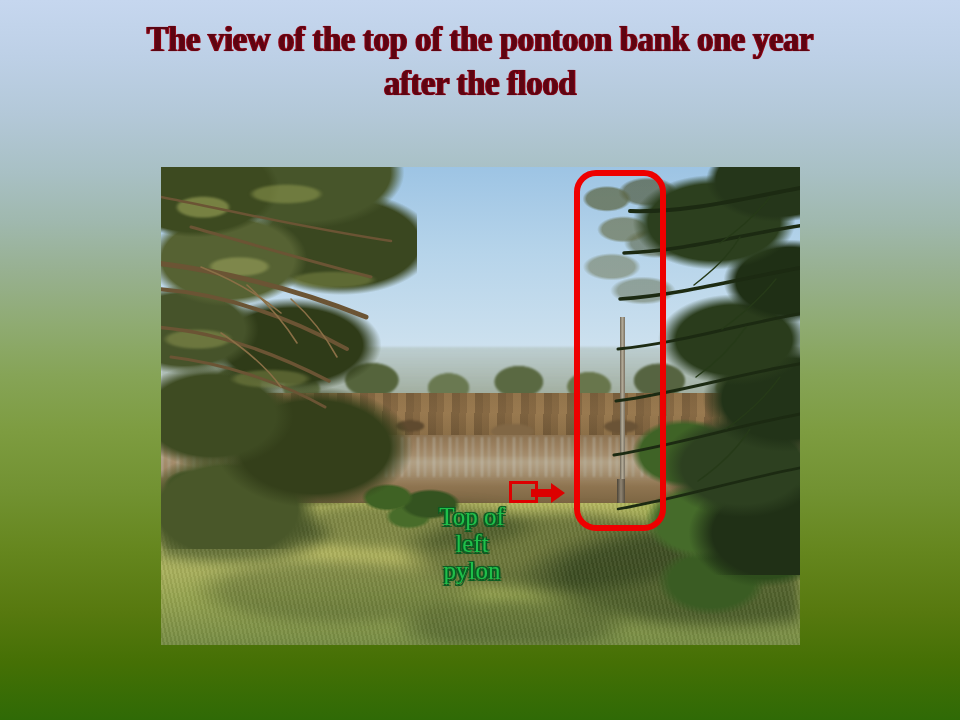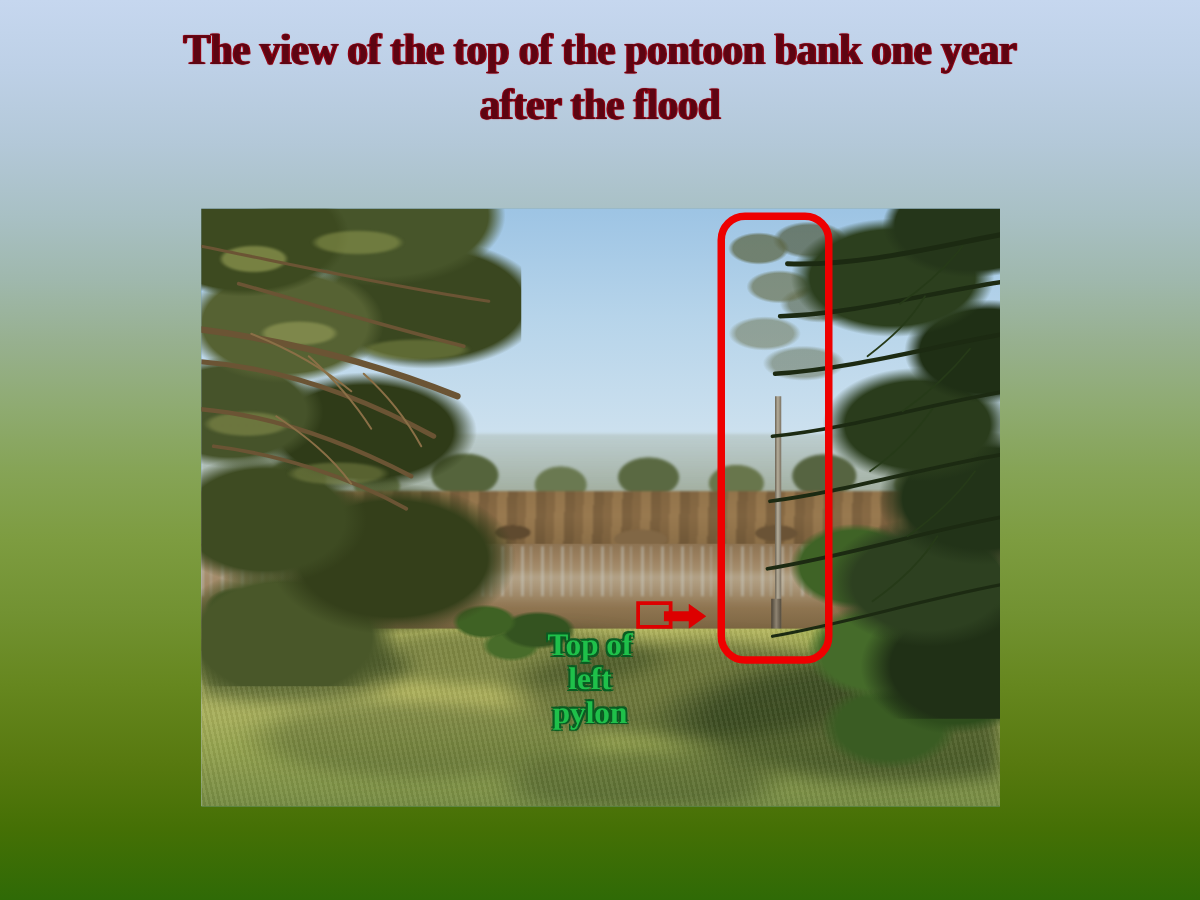--- a/index.html
+++ b/index.html
@@ -243,21 +243,21 @@
   }
   .red-arrow{ position:absolute; left:370px; top:316px; width:34px; height:20px; }
 
   
   .pylon-caption{
     position:absolute;
     left:236px; top:336px;
     width:150px;
     text-align:center;
     font-family:"Liberation Serif", serif;
-    font-weight:700;
+    font-weight:400;
     font-size:25px;
     line-height:1.08;
     color:#1fc04a;
     text-shadow:
       -1.5px -1.5px 0 #0a5c22, 1.5px -1.5px 0 #0a5c22,
       -1.5px  1.5px 0 #0a5c22, 1.5px  1.5px 0 #0a5c22,
        0 0 3px #0a5c22;
     white-space:pre-line;
   }
 </style>

